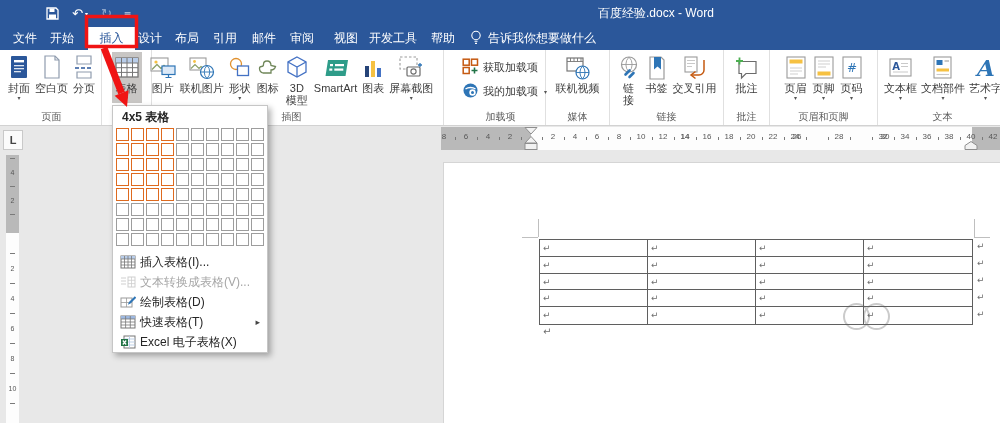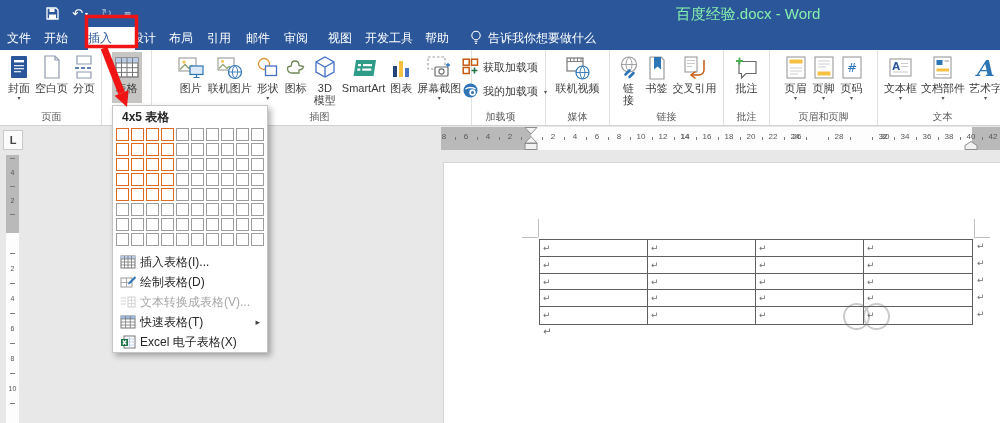--- a/index.html
+++ b/index.html
@@ -6,25 +6,25 @@
   html,body{width:1000px;height:423px;overflow:hidden;}
   body{font-family:"Liberation Sans","DejaVu Sans",sans-serif;background:#fff;}
   #app{position:relative;width:1000px;height:423px;background:#fff;}
 
   
   .titlebar{position:absolute;left:0;top:0;width:1000px;height:27px;background:#2B579A;}
   .qat{position:absolute;left:46px;top:0;height:27px;display:flex;align-items:center;gap:13px;color:#fff;}
   .qat-btn{display:inline-flex;align-items:center;font-size:13px;line-height:1;cursor:default;color:#fff;}
   .qat-btn.dim{opacity:.45;}
   .qat-btn .mini{font-style:normal;font-size:6px;margin-left:2px;}
-  .title{position:absolute;left:598px;top:0;width:300px;height:27px;line-height:27px;text-align:center;color:#86efac;font-size:15px;}
+  .title{position:absolute;left:598px;top:0;width:300px;height:27px;line-height:27px;text-align:left;color:#ffffff;font-size:12px;}
 
   
   .tabrow{position:absolute;left:0;top:27px;width:1000px;height:23px;background:#2B579A;}
-  .tab{position:absolute;top:0;height:23px;line-height:23px;text-align:left;color:#fff;font-size:12px;cursor:default;white-space:nowrap;}
+  .tab{position:absolute;top:0;height:23px;line-height:23px;text-align:center;color:#fff;font-size:12px;cursor:default;white-space:nowrap;}
   .tab.active{background:#fff;color:#2B579A;}
   .tellme{position:absolute;left:470px;top:27px;height:23px;display:flex;align-items:center;gap:6px;color:#fff;font-size:12px;}
 
   
   .ribbon{position:absolute;left:0;top:50px;width:1000px;height:76px;background:#fff;border-bottom:1px solid #D2D2D2;}
   .group{position:absolute;top:0;height:75px;border-right:1px solid #E0E0E0;}
   .group-label{position:absolute;bottom:1px;left:0;right:0;text-align:center;font-size:10px;color:#5A5A5A;white-space:nowrap;}
   .btn-row{display:flex;justify-content:center;align-items:flex-start;padding-top:2px;height:60px;}
   .btn-row.left{justify-content:flex-start;padding-left:4px;}
   .big-btn{display:flex;flex-direction:column;align-items:center;font-size:11px;color:#3b3b3b;padding:1px 2px;min-width:28px;}
@@ -165,21 +165,21 @@
                 <rect x="2" y="3" width="22" height="19" fill="#fff" stroke="#767676" stroke-width="1.3"></rect>
                 <rect x="2" y="3" width="22" height="5" fill="#B9CDE9"></rect>
                 <path d="M2 8 h22 M2 12.7 h22 M2 17.4 h22 M7.5 3 v19 M13 3 v19 M18.5 3 v19" stroke="#767676" stroke-width="1"></path>
               </svg>
             </div>
             <div class="lbl">表格</div>
             <div class="arrow">▾</div>
           </div>
         </div>
       </div>
-      <div class="group" style="left: 168px; width: 304px;">
+      <div class="group" style="left: 140px; width: 304px;">
         <div class="btn-row">
           <div class="big-btn">
             <div class="ic">
               <svg width="26" height="24" viewBox="0 0 26 24">
                 <rect x="1" y="2" width="17" height="13" fill="#fff" stroke="#9b9b9b" stroke-width="1.1"></rect>
                 <circle cx="6" cy="6" r="1.6" fill="#F6C142"></circle>
                 <path d="M2 13.5 l5-5 4 4 3-3 3.5 3.5" fill="none" stroke="#8ca06b" stroke-width="1.3"></path>
                 <rect x="12" y="10" width="13" height="8.5" fill="#DCE9F7" stroke="#2E75B6" stroke-width="1.2"></rect>
                 <path d="M15.5 21.5 h6 M18.5 18.5 v3" stroke="#2E75B6" stroke-width="1.2"></path>
               </svg>
@@ -682,39 +682,39 @@
         <div class="dd-item">
           <span class="mi">
             <svg width="16" height="14" viewBox="0 0 16 14">
               <rect x="1" y="1" width="14" height="12" fill="#fff" stroke="#767676"></rect>
               <rect x="1" y="1" width="14" height="3" fill="#B9CDE9"></rect>
               <path d="M1 4 h14 M1 7 h14 M1 10 h14 M4.5 1 v12 M8 1 v12 M11.5 1 v12" stroke="#767676" stroke-width=".8"></path>
             </svg>
           </span>
           <span>插入表格(I)...</span>
         </div>
+        <div class="dd-item disabled">
+          <span class="mi">
+            <svg width="16" height="14" viewBox="0 0 16 14">
+              <path d="M1 3 h5 M1 6 h5 M1 9 h5" stroke="#888" stroke-width="1"></path>
+              <rect x="8" y="2" width="7" height="10" fill="#fff" stroke="#888"></rect>
+              <path d="M8 5.3 h7 M8 8.6 h7 M11.5 2 v10" stroke="#888" stroke-width=".8"></path>
+            </svg>
+          </span>
+          <span>文本转换成表格(V)...</span>
+        </div>
         <div class="dd-item">
           <span class="mi">
             <svg width="16" height="14" viewBox="0 0 16 14">
               <rect x="1" y="3" width="11" height="9" fill="#fff" stroke="#9a9a9a"></rect>
               <path d="M1 7.5 h11 M6.5 3 v9" stroke="#9a9a9a" stroke-width=".8"></path>
               <path d="M14.8 1.2 L9 7 l-1.2 2.7 2.7-1.2 5.8-5.8 z" fill="#2E75B6"></path>
             </svg>
           </span>
           <span>绘制表格(D)</span>
-        </div>
-        <div class="dd-item disabled">
-          <span class="mi">
-            <svg width="16" height="14" viewBox="0 0 16 14">
-              <path d="M1 3 h5 M1 6 h5 M1 9 h5" stroke="#888" stroke-width="1"></path>
-              <rect x="8" y="2" width="7" height="10" fill="#fff" stroke="#888"></rect>
-              <path d="M8 5.3 h7 M8 8.6 h7 M11.5 2 v10" stroke="#888" stroke-width=".8"></path>
-            </svg>
-          </span>
-          <span>文本转换成表格(V)...</span>
         </div>
         <div class="dd-item">
           <span class="mi">
             <svg width="16" height="14" viewBox="0 0 16 14">
               <rect x="1" y="1" width="14" height="12" fill="#fff" stroke="#767676"></rect>
               <rect x="1" y="1" width="14" height="3" fill="#9DB8E0"></rect>
               <path d="M1 4 h14 M1 7 h14 M1 10 h14 M5.6 1 v12 M10.3 1 v12" stroke="#767676" stroke-width=".8"></path>
             </svg>
           </span>
           <span>快速表格(T)</span>

